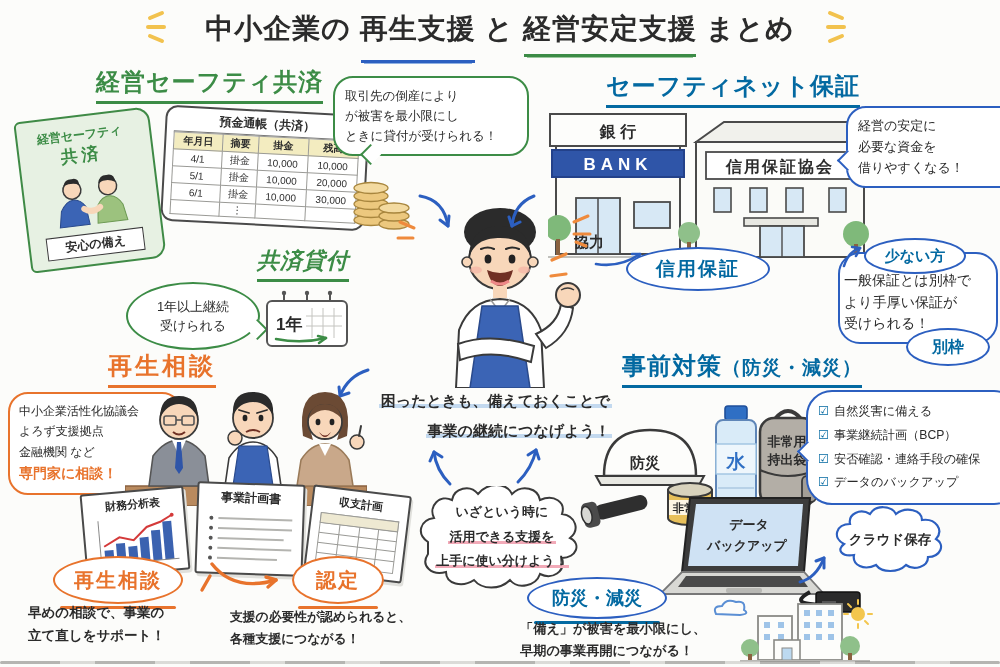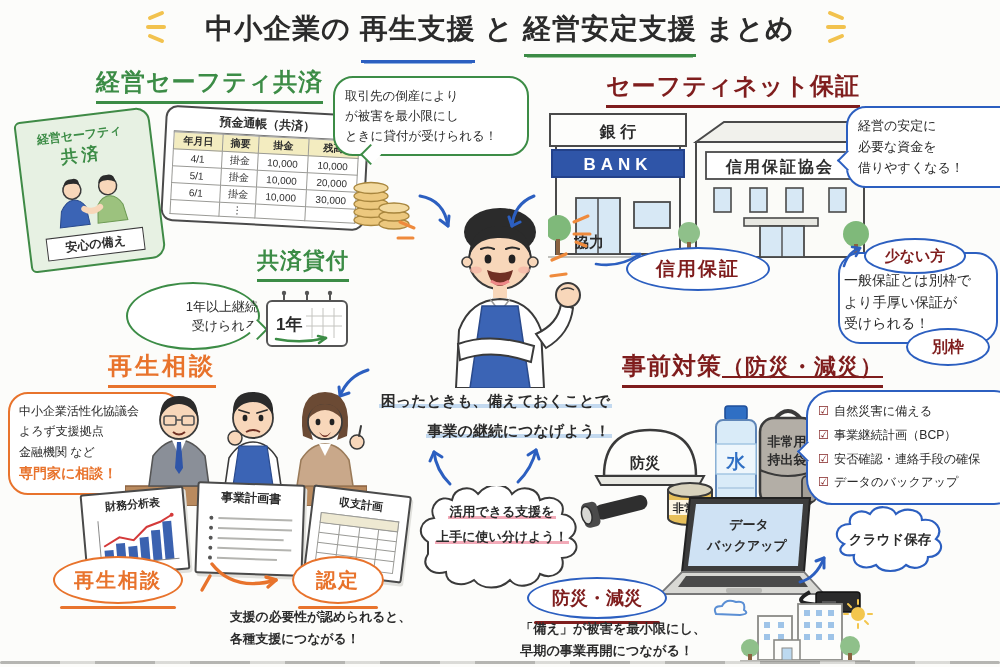--- a/index.html
+++ b/index.html
@@ -1,19 +1,19 @@
 <!DOCTYPE html>
 <html><head>
 <meta charset="utf-8">
 <style>
   html,body{margin:0;padding:0;background:#e8e8e6;}
   .canvas{position:relative;width:1000px;height:667px;background:#fcfcfa;overflow:hidden;
           font-family:"Liberation Sans","DejaVu Sans",sans-serif;color:#2b2b2b;}
   .abs{position:absolute;}
-  .green{color:#3c8c46}.blue{color:#7f1d1d}.orange{color:#e8732c}
+  .green{color:#3c8c46}.blue{color:#0369a1}.orange{color:#e8732c}
   .sec-h{font-weight:bold;letter-spacing:1px;white-space:nowrap;}
   .h-ul{border-bottom:3px solid currentColor;padding-bottom:3px;}
   .ul2-blue{box-shadow:0 4px 0 -1px #2c5fc0,0 8px 0 -4px #8fb0e2;padding-bottom:16px;}
   .ul2-green{box-shadow:0 4px 0 -1px #3c8c46,0 8px 0 -4px #9cc89e;padding-bottom:10px;}
   .bubble{border:2.2px solid;border-radius:20px;background:#fff;line-height:1.6;}
   .oval{border:2.4px solid;border-radius:50%;background:#fff;display:flex;align-items:center;
         justify-content:center;font-weight:bold;white-space:nowrap;}
   .oval-ul::after{content:"";position:absolute;left:4%;right:4%;bottom:-7px;height:3px;
         background:currentColor;border-radius:2px;}
   .tail{position:absolute;width:13px;height:13px;background:#fff;transform:rotate(45deg);}
@@ -129,24 +129,24 @@
         <ellipse cx="21" cy="40" rx="17" ry="5.5"></ellipse>
       <ellipse cx="21" cy="32" rx="17" ry="5.5"></ellipse>
         <ellipse cx="21" cy="24" rx="17" ry="5.5"></ellipse>
       <ellipse cx="21" cy="16" rx="17" ry="5.5" fill="#f3daa0"></ellipse>
       <ellipse cx="44" cy="52" rx="15" ry="5"></ellipse>
         <ellipse cx="44" cy="44" rx="15" ry="5"></ellipse>
       <ellipse cx="44" cy="36" rx="15" ry="5" fill="#f3daa0"></ellipse>
     </g>
   </svg>
 
-  <div class="abs sec-h green h-ul" style="left:257px;top:246px;font-size:22px;">共済貸付</div>
+  <div class="abs sec-h green h-ul" style="left:257px;top:246px;font-size:22px;font-style:italic;">共済貸付</div>
 
   <div class="abs oval green" style="left:126px;top:282px;width:130px;height:64px;font-weight:normal;font-size:13px;
-       color:#2b2b2b;border-color:#3c8c46;flex-direction:column;line-height:1.5;align-items:flex-end;">
+       color:#2b2b2b;border-color:#3c8c46;flex-direction:column;line-height:1.5;">
     <div>1年以上継続</div>
     <div>受けられる</div>
     <div class="tail" style="right:-7px;top:38px;border-right:2.4px solid #3c8c46;border-top:2.4px solid #3c8c46;"></div>
   </div>
 
   <svg class="abs" style="left:262px;top:288px;" width="90" height="64">
     <rect x="5" y="13" width="80" height="45" rx="5" fill="#fff" stroke="#555" stroke-width="2"></rect>
     <g stroke="#555" stroke-width="2">
         <line x1="22" y1="13" x2="22" y2="5"></line>
         <line x1="45" y1="13" x2="45" y2="5"></line>
@@ -300,20 +300,21 @@
   </svg>
   <svg class="abs" style="left:512px;top:442px;" width="36" height="44">
     <path d="M6,40 Q20,26 24,8" stroke="#2c5fc0" stroke-width="3" fill="none" stroke-linecap="round"></path>
     <path d="M24,8 l-8,5 m8,-5 l3,9" stroke="#2c5fc0" stroke-width="3" fill="none" stroke-linecap="round"></path>
   </svg>
 
   <svg class="abs" style="left:410px;top:486px;" width="184" height="106">
     <path d="M18,56 C6,48 10,34 24,32 C18,20 30,8 42,14 C44,2 60,-2 68,8 C78,-4 96,-4 102,8 C112,-2 128,2 130,14 C144,8 156,16 152,28 C166,30 170,44 160,52 C172,58 166,72 152,72 C156,86 142,94 130,88 C126,100 108,104 100,94 C90,104 72,104 64,94 C52,102 36,98 36,86 C22,90 10,80 18,68 Z" fill="#fff" stroke="#3a3a3a" stroke-width="2"></path>
   </svg>
   <div class="abs" style="left:418px;top:500px;width:168px;text-align:center;font-size:13px;font-weight:bold;line-height:1.9;">
+    <div>いざという時に</div>
     <div><span class="ul-pink">活用できる支援を</span></div>
     <div><span class="ul-pink">上手に使い分けよう！</span></div>
   </div>
 
   <div class="abs sec-h orange h-ul" style="left:108px;top:350px;font-size:24px;letter-spacing:3px;">再生相談</div>
   <svg class="abs" style="left:330px;top:366px;" width="42" height="38">
     <path d="M38,4 Q18,10 10,30" stroke="#2c5fc0" stroke-width="3" fill="none" stroke-linecap="round"></path>
     <path d="M10,30 l-1,-9 m1,9 l9,-3" stroke="#2c5fc0" stroke-width="3" fill="none" stroke-linecap="round"></path>
   </svg>
 
@@ -417,28 +418,30 @@
   </div>
 
   <div class="abs oval orange oval-ul" style="left:53px;top:556px;width:126px;height:44px;font-size:20px;letter-spacing:2px;border-color:#e8732c;">再生相談</div>
   <div class="abs oval orange oval-ul" style="left:292px;top:556px;width:88px;height:44px;font-size:20px;letter-spacing:2px;border-color:#e8732c;">認定</div>
   <svg class="abs" style="left:194px;top:556px;" width="96" height="42">
     <path d="M18,8 Q40,36 82,24" stroke="#e8732c" stroke-width="3.4" fill="none" stroke-linecap="round"></path>
     <path d="M82,24 l-10,-3 m10,3 l-8,7" stroke="#e8732c" stroke-width="3.4" fill="none" stroke-linecap="round"></path>
     <line x1="8" y1="34" x2="16" y2="20" stroke="#e8732c" stroke-width="3.4" stroke-linecap="round"></line>
   </svg>
   <div class="abs note" style="left:28px;top:602px;font-size:13.5px;font-weight:bold;">
+    <div>早めの相談で、事業の</div>
+    <div>立て直しをサポート！</div>
   </div>
   <div class="abs note" style="left:230px;top:606px;font-size:12.8px;font-weight:bold;">
     <div>支援の必要性が認められると、</div>
     <div>各種支援につながる！</div>
   </div>
 
   <div class="abs sec-h blue h-ul" style="left:622px;top:350px;">
-    <span style="font-size:24px;">事前対策</span><span style="font-size:22px;text-decoration:underline;">（防災・減災）</span>
+    <span style="font-size:24px;">事前対策</span><span style="font-size:19px;">（防災・減災）</span>
   </div>
 
   <svg class="abs" style="left:578px;top:392px;" width="240" height="138">
     <g>
       <path d="M26,84 Q26,38 72,38 Q118,38 118,84 Z" fill="#fdfdfb" stroke="#3a3a3a" stroke-width="2.5"></path>
       <path d="M18,84 L126,84 L121,93 L23,93 Z" fill="#e8e8e2" stroke="#3a3a3a" stroke-width="2"></path>
       <text x="52" y="76" font-size="15" font-weight="bold" fill="#2b2b2b">防災</text>
     </g>
     <g transform="rotate(-14 42 116)">
       <rect x="16" y="108" width="54" height="15" rx="7" fill="#2f2f2f"></rect>

